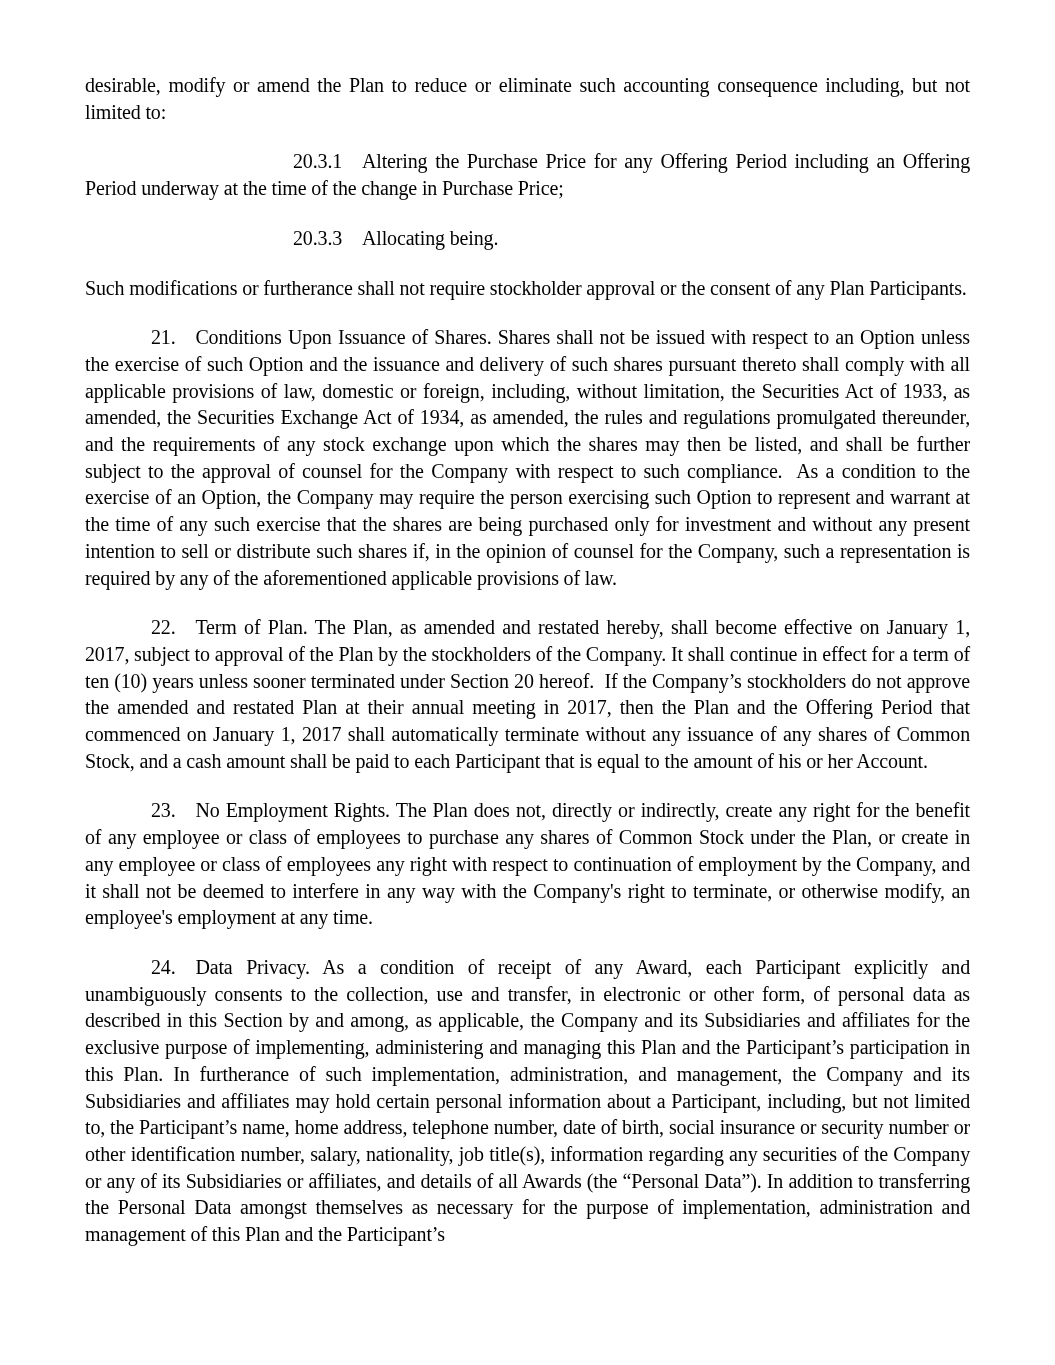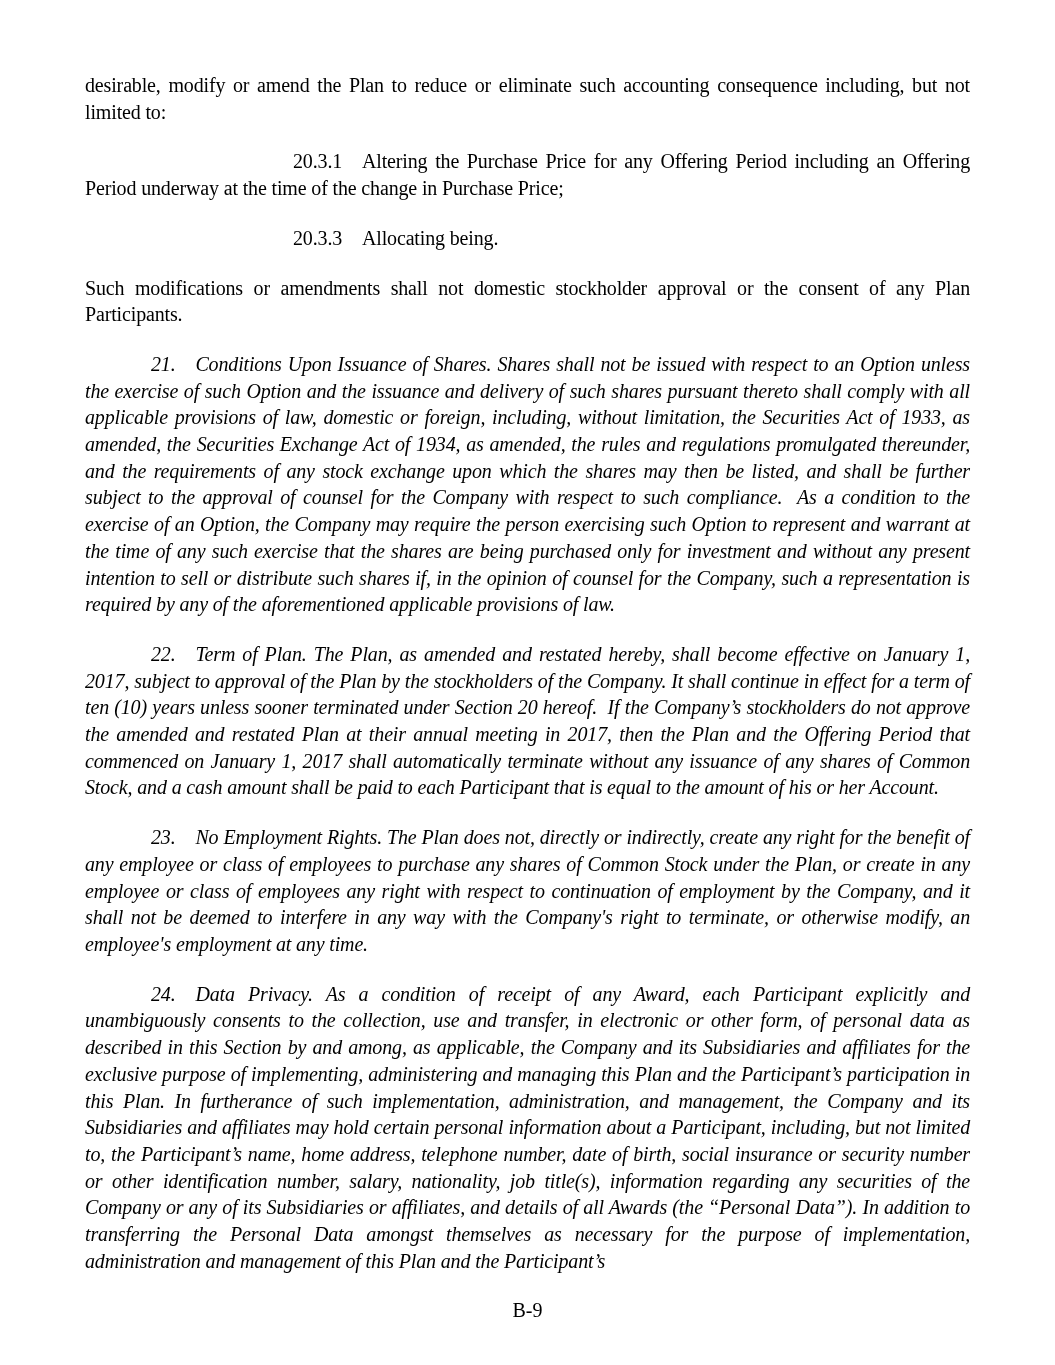--- a/index.html
+++ b/index.html
@@ -24,21 +24,21 @@
     font-size: 20px;
     line-height: 26.7px;
     letter-spacing: -0.15px;
     text-align: justify;
   }
   .content p {
     margin: 0 0 23px 0;
     padding: 0;
   }
   .content p.indent-none { text-indent: 0; }
-  .content p.indent-section { text-indent: 66px; font-style: italic; }
+  .content p.indent-section { text-indent: 66px; }
   .content p.indent-clause { text-indent: 208px; }
   .footer {
     position: absolute;
     left: 0;
     top: 1297px;
     width: 1055px;
     text-align: center;
     font-size: 20px;
     line-height: 26.7px;
   }
@@ -49,26 +49,25 @@
 <div class="page">
 
   <div class="content">
     <p class="indent-none">desirable, modify or amend the Plan to reduce or eliminate such accounting consequence including, but not limited to:</p>
 
     <p class="indent-clause">20.3.1 Altering the Purchase Price for any Offering Period including an Offering Period underway at the time of the change in Purchase Price;</p>
 
 
     <p class="indent-clause">20.3.3 Allocating being.</p>
 
-    <p class="indent-none">Such modifications or amendments shall not domestic stockholder approval or the consent of any Plan Participants.</p>
+    <p class="indent-none">Such modifications or furtherance shall not require stockholder approval or the consent of any Plan Participants.</p>
 
     <p class="indent-section">21. Conditions Upon Issuance of Shares. Shares shall not be issued with respect to an Option unless the exercise of such Option and the issuance and delivery of such shares pursuant thereto shall comply with all applicable provisions of law, domestic or foreign, including, without limitation, the Securities Act of 1933, as amended, the Securities Exchange Act of 1934, as amended, the rules and regulations promulgated thereunder, and the requirements of any stock exchange upon which the shares may then be listed, and shall be further subject to the approval of counsel for the Company with respect to such compliance.&nbsp; As a condition to the exercise of an Option, the Company may require the person exercising such Option to represent and warrant at the time of any such exercise that the shares are being purchased only for investment and without any present intention to sell or distribute such shares if, in the opinion of counsel for the Company, such a representation is required by any of the aforementioned applicable provisions of law.</p>
 
     <p class="indent-section">22. Term of Plan. The Plan, as amended and restated hereby, shall become effective on January 1, 2017, subject to approval of the Plan by the stockholders of the Company. It shall continue in effect for a term of ten (10) years unless sooner terminated under Section 20 hereof.&nbsp; If the Company’s stockholders do not approve the amended and restated Plan at their annual meeting in 2017, then the Plan and the Offering Period that commenced on January 1, 2017 shall automatically terminate without any issuance of any shares of Common Stock, and a cash amount shall be paid to each Participant that is equal to the amount of his or her Account.</p>
 
     <p class="indent-section">23. No Employment Rights. The Plan does not, directly or indirectly, create any right for the benefit of any employee or class of employees to purchase any shares of Common Stock under the Plan, or create in any employee or class of employees any right with respect to continuation of employment by the Company, and it shall not be deemed to interfere in any way with the Company's right to terminate, or otherwise modify, an employee's employment at any time.</p>
 
     <p class="indent-section">24. Data Privacy. As a condition of receipt of any Award, each Participant explicitly and unambiguously consents to the collection, use and transfer, in electronic or other form, of personal data as described in this Section by and among, as applicable, the Company and its Subsidiaries and affiliates for the exclusive purpose of implementing, administering and managing this Plan and the Participant’s participation in this Plan. In furtherance of such implementation, administration, and management, the Company and its Subsidiaries and affiliates may hold certain personal information about a Participant, including, but not limited to, the Participant’s name, home address, telephone number, date of birth, social insurance or security number or other identification number, salary, nationality, job title(s), information regarding any securities of the Company or any of its Subsidiaries or affiliates, and details of all Awards (the “Personal Data”). In addition to transferring the Personal Data amongst themselves as necessary for the purpose of implementation, administration and management of this Plan and the Participant’s</p>
   </div>
 
-  <div class="footer">B-9</div>
 
 </div>
 
 </body></html>

